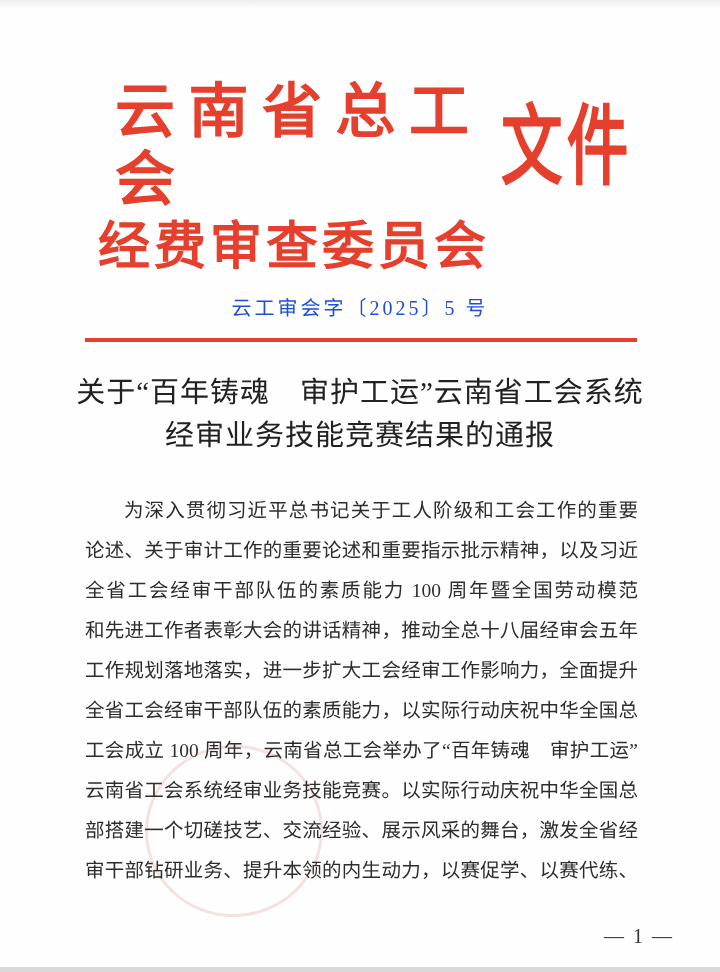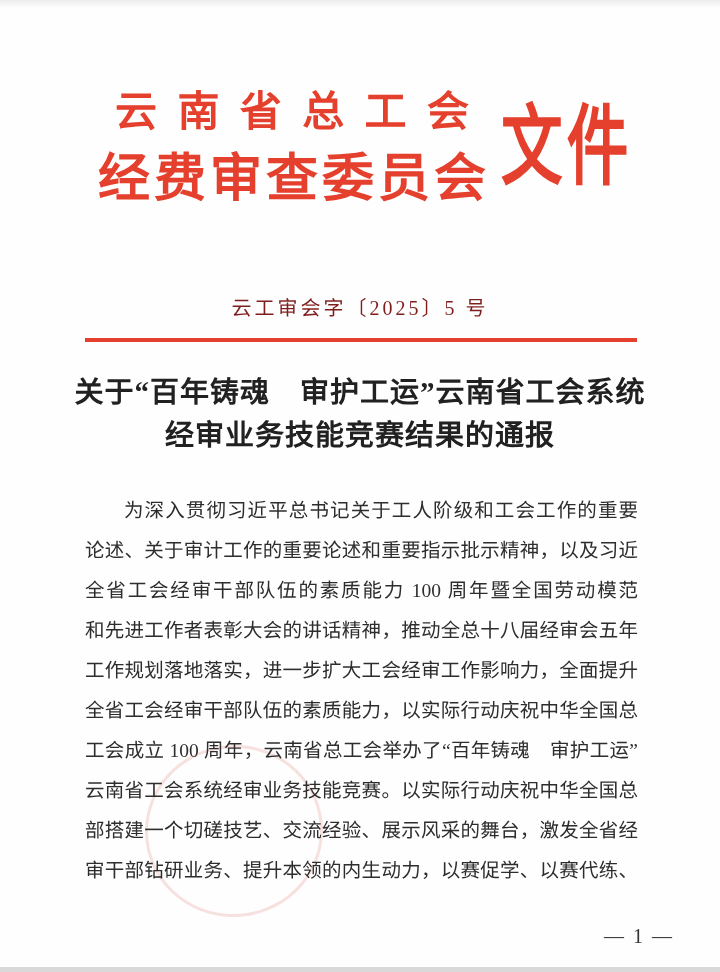--- a/index.html
+++ b/index.html
@@ -19,46 +19,46 @@
   .scan-edge-bottom {
     position: absolute; bottom: 0; left: 0; width: 100%; height: 5px;
     background: #d9d9d9;
   }
   
   .org {
     position: absolute; left: 98px; top: 78px; width: 388px;
     color: var(--red); font-weight: bold;
   }
   .org-line1 {
-    font-size: 42px; line-height: 68px; padding: 0 17px;
+    font-size: 60px; line-height: 68px; padding: 0 17px;
     text-align: justify; text-align-last: justify;
   }
   .org-line2 {
     font-size: 52px; line-height: 66px;
     text-align: justify; text-align-last: justify;
   }
   .doc-type {
     position: absolute; left: 501px; top: 96px;
     font-family: "Liberation Sans", "DejaVu Sans", sans-serif;
     font-weight: bold; font-size: 88px; line-height: 102px;
     color: var(--red); letter-spacing: 6px; white-space: nowrap;
     transform: scaleX(0.70); transform-origin: left center;
   }
   .doc-number {
     position: absolute; left: 0; top: 292px; width: 100%;
-    text-align: center; font-size: 20px; letter-spacing: 3px; color: #7f1d1d;
+    text-align: center; font-size: 20px; letter-spacing: 3px; color: #1d4ed8;
   }
   .red-rule {
     position: absolute; left: 85px; top: 338px; width: 552px; height: 4px;
     background: var(--red);
   }
   
   .title {
     position: absolute; left: 40px; top: 371px; width: 640px;
-    text-align: center; font-weight: bold; font-size: 29px;
+    text-align: center; font-weight: normal; font-size: 29px;
     line-height: 43px; color: #212121; letter-spacing: 1px;
   }
   
   .body-block {
     position: absolute; left: 85px; top: 491px; width: 553px;
     font-size: 19.5px; color: #2d2d2d;
   }
   .body-line {
     height: 40px; line-height: 40px; overflow: hidden;
     text-align: justify; text-align-last: justify;

